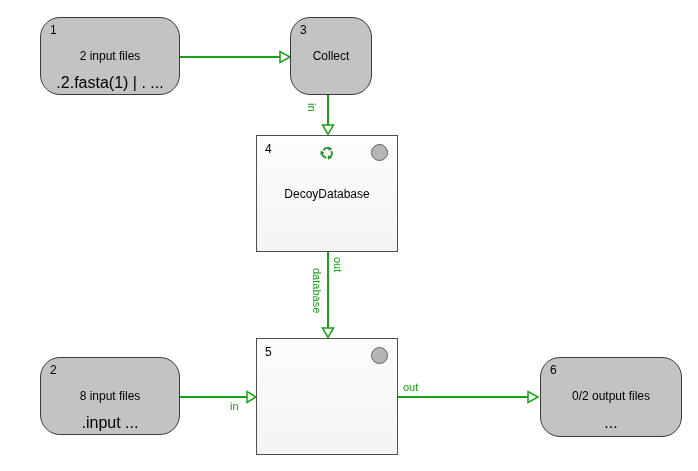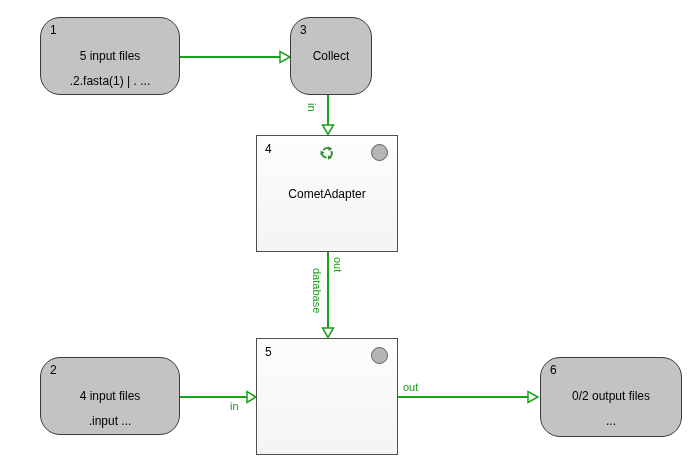--- a/index.html
+++ b/index.html
@@ -43,21 +43,21 @@
     text-align: center;
     font-size: 12px;
     white-space: nowrap;
   }
   .t-mid { top: 31px; }
   .t-center { top: 50%; transform: translateY(-50%); }
   .node-subtitle {
     position: absolute;
     left: 0; top: 56px; width: 100%;
     text-align: center;
-    font-size: 12px;
+    font-size: 16px;
     white-space: nowrap;
   }
   .status-circle {
     position: absolute;
     top: 8px; right: 9px;
     width: 15px; height: 15px;
     border-radius: 50%;
     background: #b5b5b5;
     border: 1px solid #5f5f5f;
   }
@@ -115,21 +115,21 @@
   </svg>
 
   <div class="elabel-v" style="left:306px; top:103px;">in</div>
   <div class="elabel-v" style="left:332px; top:257px;">out</div>
   <div class="elabel-v" style="left:311px; top:268px;">database</div>
   <div class="elabel-h" style="left:230px; top:400px;">in</div>
   <div class="elabel-h" style="left:403px; top:381px;">out</div>
 
   <div class="node node-round" style="left:40px; top:17px; width:140px; height:78px;">
     <span class="node-num">1</span>
-    <div class="node-title t-mid">5 input files</div>
+    <div class="node-title t-mid">2 input files</div>
     <div class="node-subtitle">.2.fasta(1) | . ...</div>
   </div>
 
   <div class="node node-round" style="left:290px; top:17px; width:82px; height:78px;">
     <span class="node-num">3</span>
     <div class="node-title t-mid">Collect</div>
   </div>
 
   <div class="node node-tool" style="left:256px; top:135px; width:142px; height:117px;">
     <span class="node-num">4</span>
@@ -145,31 +145,31 @@
             <polygon points="9.6,1.4 13.3,3.8 9.5,6.0" fill="#2e8b2e"></polygon>
           </g>
           <g transform="rotate(240 8 8)">
             <path d="M4.2 5.4 A4.9 4.9 0 0 1 10.4 3.5" fill="none" stroke="#2e8b2e" stroke-width="1.8"></path>
             <polygon points="9.6,1.4 13.3,3.8 9.5,6.0" fill="#2e8b2e"></polygon>
           </g>
         </g>
       </svg>
     </span>
     <span class="status-circle"></span>
-    <div class="node-title t-center">CometAdapter</div>
+    <div class="node-title t-center">DecoyDatabase</div>
   </div>
 
   <div class="node node-tool" style="left:256px; top:338px; width:142px; height:117px;">
     <span class="node-num">5</span>
     <span class="status-circle"></span>
   </div>
 
   <div class="node node-round" style="left:40px; top:357px; width:140px; height:78px;">
     <span class="node-num">2</span>
-    <div class="node-title t-mid">4 input files</div>
+    <div class="node-title t-mid">8 input files</div>
     <div class="node-subtitle">.input ...</div>
   </div>
 
   <div class="node node-round" style="left:540px; top:357px; width:142px; height:80px;">
     <span class="node-num">6</span>
     <div class="node-title t-mid">0/2 output files</div>
     <div class="node-subtitle">...</div>
   </div>
 
 </div>

